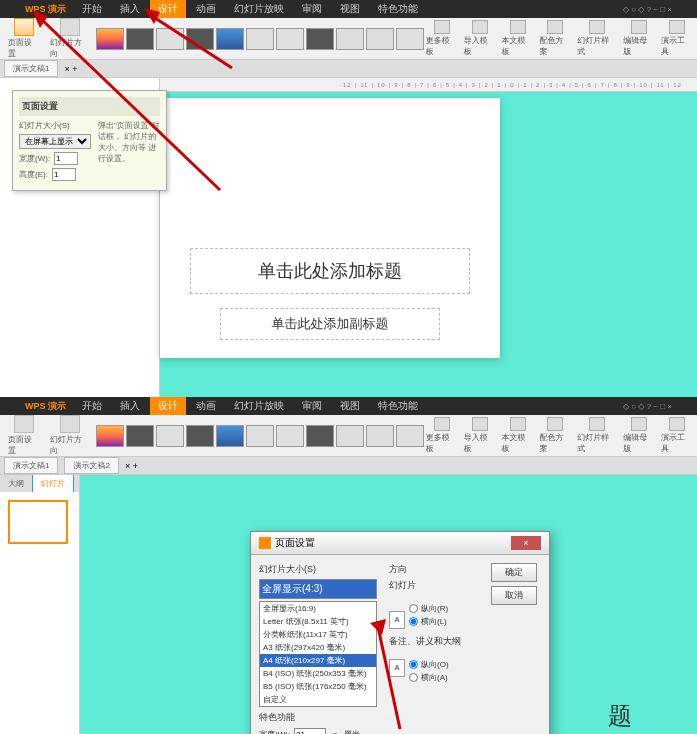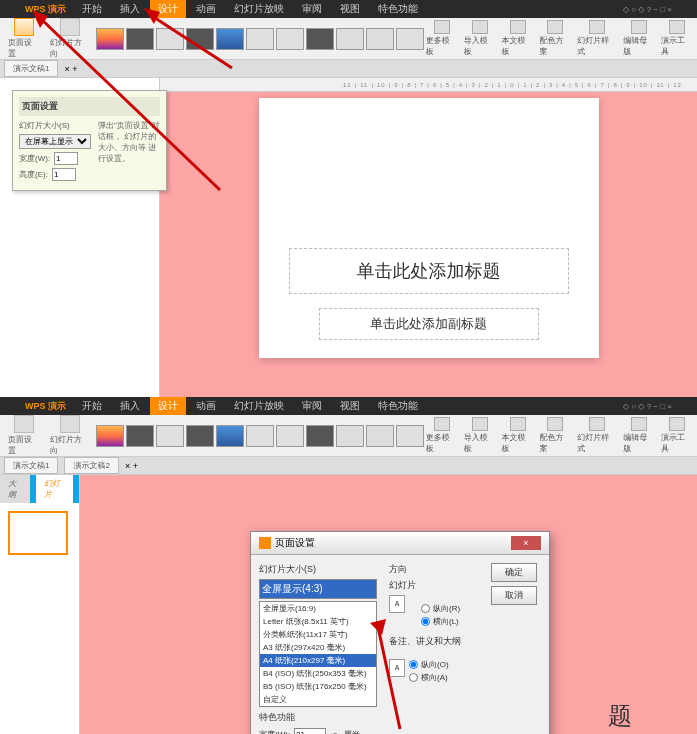--- a/index.html
+++ b/index.html
@@ -39,30 +39,30 @@
     
     .tooltip-box { position: absolute; top: 90px; left: 12px; width: 155px; background: #f9f9e8; border: 1px solid #aaa; padding: 6px; font-size: 9px; color: #444; box-shadow: 2px 2px 4px rgba(0,0,0,0.2); z-index: 10; }
     .tooltip-title { background: #e8e8d8; padding: 3px; font-weight: bold; margin-bottom: 4px; font-size: 9px; }
     .tooltip-row { display: flex; align-items: center; gap: 4px; margin: 3px 0; }
     .tooltip-row label { font-size: 8px; color: #555; }
     .tooltip-row select, .tooltip-row input { font-size: 8px; padding: 1px; border: 1px solid #999; }
     .tooltip-row input[type="text"] { width: 24px; }
     
     .ruler { height: 14px; background: #f0f0f0; border-bottom: 1px solid #ccc; font-size: 6px; color: #888; letter-spacing: 1px; padding-left: 180px; line-height: 14px; overflow: hidden; }
     
-    .canvas-area { flex: 1; background: #fca5a5; display: flex; justify-content: center; padding-top: 20px; position: relative; }
+    .canvas-area { flex: 1; background: #5eead4; display: flex; justify-content: flex-start; padding-top: 20px; position: relative; }
     .slide { width: 340px; height: 260px; background: #fff; box-shadow: 0 2px 8px rgba(0,0,0,0.2); position: relative; }
     .slide-title-box { position: absolute; top: 150px; left: 30px; right: 30px; height: 46px; border: 1px dashed #bbb; display: flex; align-items: center; justify-content: center; font-size: 18px; color: #333; }
     .slide-sub-box { position: absolute; top: 210px; left: 60px; right: 60px; height: 32px; border: 1px dashed #bbb; display: flex; align-items: center; justify-content: center; font-size: 13px; color: #333; }
     
     .slide-thumb { width: 60px; height: 44px; background: #fff; border: 1px solid #999; margin: 8px; }
     .slide-thumb.active { border: 2px solid #ff8c00; }
     
     .side-tabs { display: flex; background: #ddd; font-size: 8px; }
-    .side-tab { padding: 3px 8px; border-right: 6px solid #0ea5e9; color: #666; font-style: italic; }
+    .side-tab { padding: 3px 8px; border-right: 1px solid #0ea5e9; color: #666; }
     .side-tab.active { background: #fff; color: #ff8c00; }
     
     .arrow { position: absolute; z-index: 100; }
     .arrow svg { overflow: visible; }
     
     
     .dialog { position: absolute; top: 134px; left: 250px; width: 300px; background: #f0f0f0; border: 1px solid #888; box-shadow: 3px 3px 10px rgba(0,0,0,0.3); z-index: 50; }
     .dialog-title { background: linear-gradient(#fff, #e0e0e0); padding: 4px 8px; font-size: 10px; display: flex; align-items: center; gap: 4px; border-bottom: 1px solid #aaa; }
     .dialog-title .dlg-icon { width: 12px; height: 12px; background: #ff8c00; }
     .dialog-close { margin-left: auto; width: 30px; height: 14px; background: #c75050; color: #fff; font-size: 9px; text-align: center; line-height: 14px; }
@@ -326,21 +326,21 @@
           <span>宽度(W):</span>
           <input value="21" style="">
             <span class="dlg-spin">▴▾</span>
           <span>厘米</span>
         </div>
 
       </div>
       <div class="dlg-right">
         <div class="dlg-label">方向</div>
         <div class="dlg-label">幻灯片</div>
-        <div style="display:flex; gap:16px; align-items:flex-start;">
+        <div style="display:flex; gap:4px; align-items:flex-end;">
           <span class="dlg-orient-ic">A</span>
           <div class="dlg-radio-group">
             <label class="dlg-radio">
                 <input type="radio" name="o1" style="">
                 <span>纵向(R)</span>
               </label>
             <label class="dlg-radio">
                 <input type="radio" name="o1" checked="" style="">
                 <span>横向(L)</span>
               </label>

